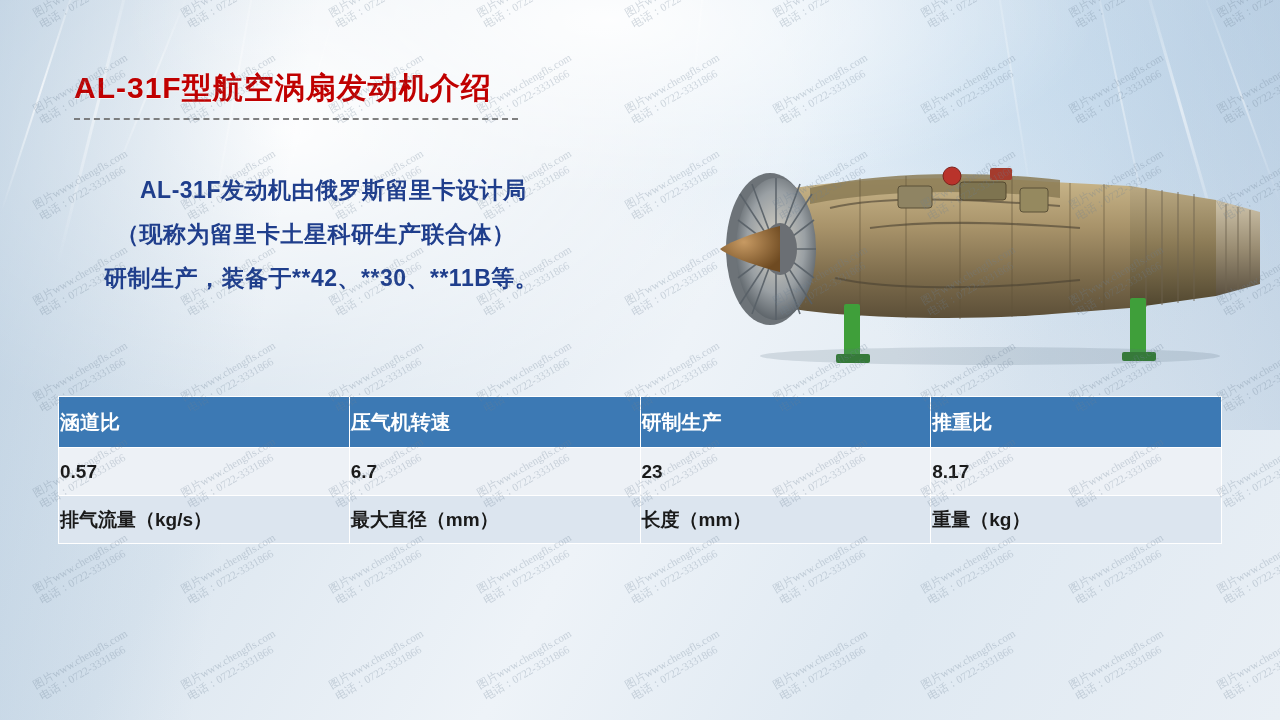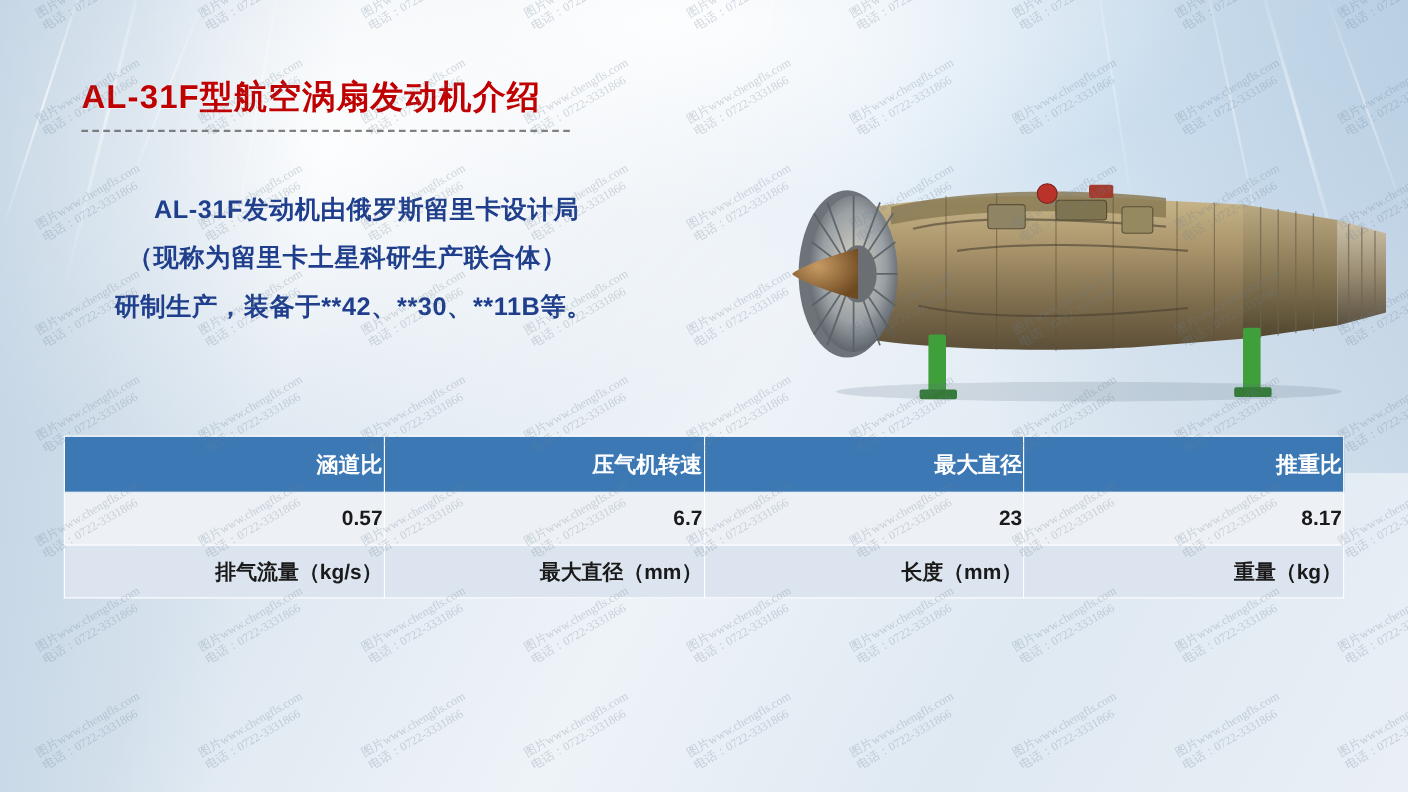--- a/index.html
+++ b/index.html
@@ -52,21 +52,21 @@
 
   
   .engine{position:absolute;left:660px;top:128px;width:610px;height:240px;}
   .engine svg{width:100%;height:100%;display:block;}
 
   
   .tablewrap{position:absolute;left:58px;top:396px;width:1164px;}
   table{border-collapse:collapse;width:100%;table-layout:fixed;}
   th,td{
     border:1px solid #ffffff;
-    text-align:right;
+    text-align:left;
     font-size:19px;
     height:45px;
     color:#1a1a1a;
     margin-left:48px;
   }
   thead th{
     background:#3C79B4;color:#ffffff;font-weight:bold;font-size:20px;height:48px;
   }
   tbody tr.odd td{background:#EDF1F6;}
   tbody tr.even td{background:#DCE5EF;}
@@ -203,21 +203,21 @@
       <ellipse cx="330" cy="228" rx="230" ry="9" fill="rgba(90,110,130,0.18)"></ellipse>
     </svg>
   </div>
 
   <div class="tablewrap">
     <table>
       <thead>
         <tr>
           <th>涵道比</th>
           <th>压气机转速</th>
-          <th>最大直径</th>
+          <th>研制生产</th>
           <th>推重比</th>
         </tr>
       </thead>
       <tbody>
         <tr class="odd">
           <td class="val">0.57</td>
           <td class="val">6.7</td>
           <td class="val">23</td>
           <td class="val">8.17</td>
         </tr>

